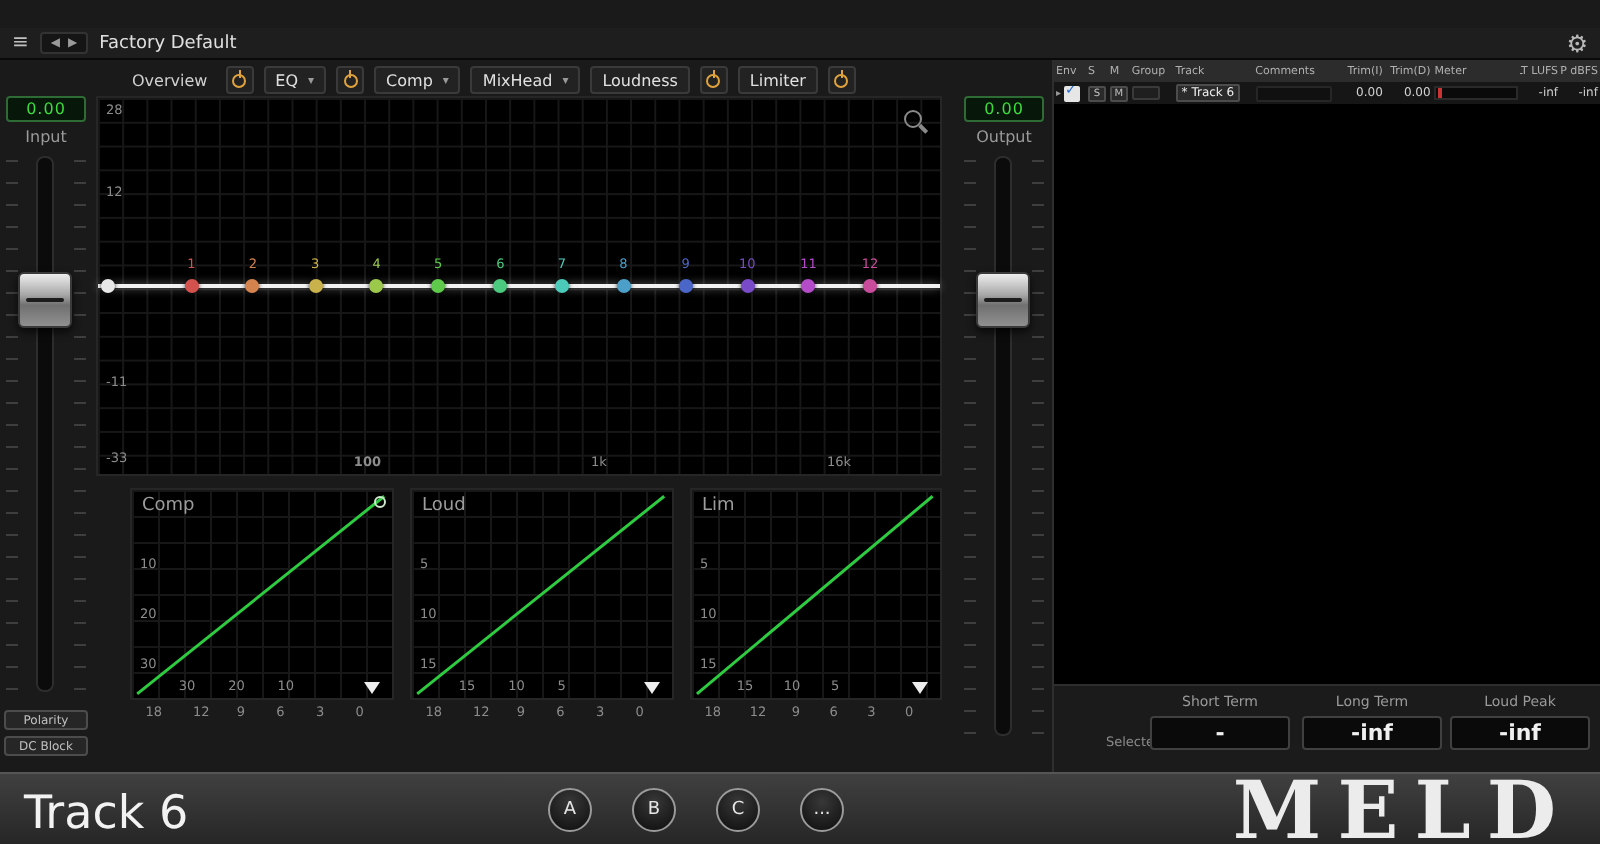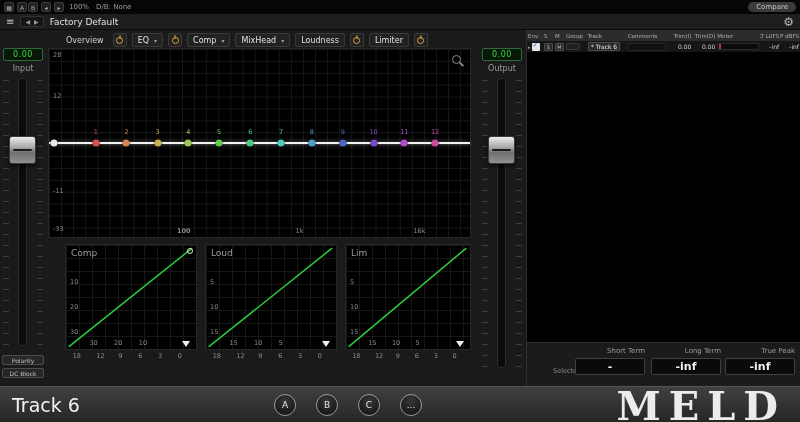--- a/index.html
+++ b/index.html
@@ -81,48 +81,35 @@
 .chk{width:8px;height:8px;background:#e6e6e6;border-radius:1px;position:relative;flex:none}
 .chk::after{content:"✓";position:absolute;left:1px;top:-1.5px;font-size:7px;color:#2b6fd4;font-weight:bold}
 .sm-box{width:9px;height:8px;background:#2a2a2a;border:1px solid #4c4c4c;border-radius:1px;font-size:5px;color:#c0c0c0;display:inline-flex;align-items:center;justify-content:center}
 .group-box{width:14px;height:7px;background:#1f1f1f;border:1px solid #3a3a3a;border-radius:1px}
 .track-chip{background:#2a2a2a;border:1px solid #4c4c4c;border-radius:1px;font-size:6px;color:#f0f0f0;padding:0 2px;height:9px;display:inline-flex;align-items:center}
 .comment-box{width:38px;height:8px;background:#101010;border:1px solid #262626;border-radius:1px}
 .meter-bar{width:42px;height:7px;background:#0a0a0a;border:1px solid #2a2a2a;position:relative}
 .meter-tick{position:absolute;left:1px;top:0;bottom:0;width:2px;background:#cc3333}
 .rp-footer{position:absolute;left:0;right:0;bottom:0;height:44px;background:#1b1b1b;border-top:1px solid #2e2e2e}
 .sel-label{position:absolute;left:26px;top:24px;font-size:6.5px;color:#8a8a8a}
-.meter-group{position:absolute;top:4px;width:70px;text-align:right}
+.meter-group{position:absolute;top:4px;width:70px;text-align:center}
 .mlabel{font-size:7px;color:#9a9a9a;margin-bottom:3px}
 .mvalue{height:17px;background:#0a0a0a;border:1px solid #404040;border-radius:2px;color:#f0f0f0;font-size:11px;font-weight:bold;display:flex;align-items:center;justify-content:center}
 
 
 .bottombar{position:absolute;left:0;top:386px;width:800px;height:36px;background:linear-gradient(#404040,#262626);border-top:1px solid #555}
-.track-name{position:absolute;left:12px;top:7px;font-size:19px;color:#f2f2f2}
+.track-name{position:absolute;left:12px;top:7px;font-size:23px;color:#f2f2f2}
 .snap-btn{position:absolute;top:7px;width:22px;height:22px;border-radius:50%;border:1px solid #9a9a9a;background:radial-gradient(circle at 50% 30%,#383838,#0d0d0d);color:#e6e6e6;font-size:9px;display:flex;align-items:center;justify-content:center}
 .logo{position:absolute;right:14px;top:-1px;font-family:"DejaVu Serif","Liberation Serif",serif;font-weight:bold;font-size:40px;letter-spacing:8px;color:#ececec;line-height:40px}
 </style>
 </head>
 <body>
 
 <div id="app">
 
-  <div class="topbar">
-    <span class="tb-icon">▦</span>
-    <span class="tb-ab">
-      <span class="tb-icon">A</span>
-      <span class="tb-icon">B</span>
-    </span>
-    <span class="tb-icon">◂</span>
-    <span class="tb-icon">▸</span>
-    <span class="tb-text">100%</span>
-    <span class="tb-text">D/B: None</span>
-    <span class="tb-spacer"></span>
-    <span class="tb-pill">Compare</span>
-  </div>
 
   <div class="titlebar">
     <span class="menu-icon">≡</span>
     <span class="nav-box">
       <span>◀</span>
       <span>▶</span>
     </span>
     <span class="preset-name">Factory Default</span>
     <span class="gear-icon">⚙</span>
   </div>
@@ -341,21 +328,21 @@
       <span class="sel-label">Selected</span>
       <div class="meter-group" style="left:48px">
         <div class="mlabel">Short Term</div>
         <div class="mvalue">-</div>
       </div>
       <div class="meter-group" style="left:124px">
         <div class="mlabel">Long Term</div>
         <div class="mvalue">-inf</div>
       </div>
       <div class="meter-group" style="left:198px">
-        <div class="mlabel">True Peak</div>
+        <div class="mlabel">Loud Peak</div>
         <div class="mvalue">-inf</div>
       </div>
     </div>
   </div>
 
   <div class="bottombar">
     <span class="track-name">Track 6</span>
     <span class="snap-btn" style="left:274px">A</span>
     <span class="snap-btn" style="left:316px">B</span>
     <span class="snap-btn" style="left:358px">C</span>

